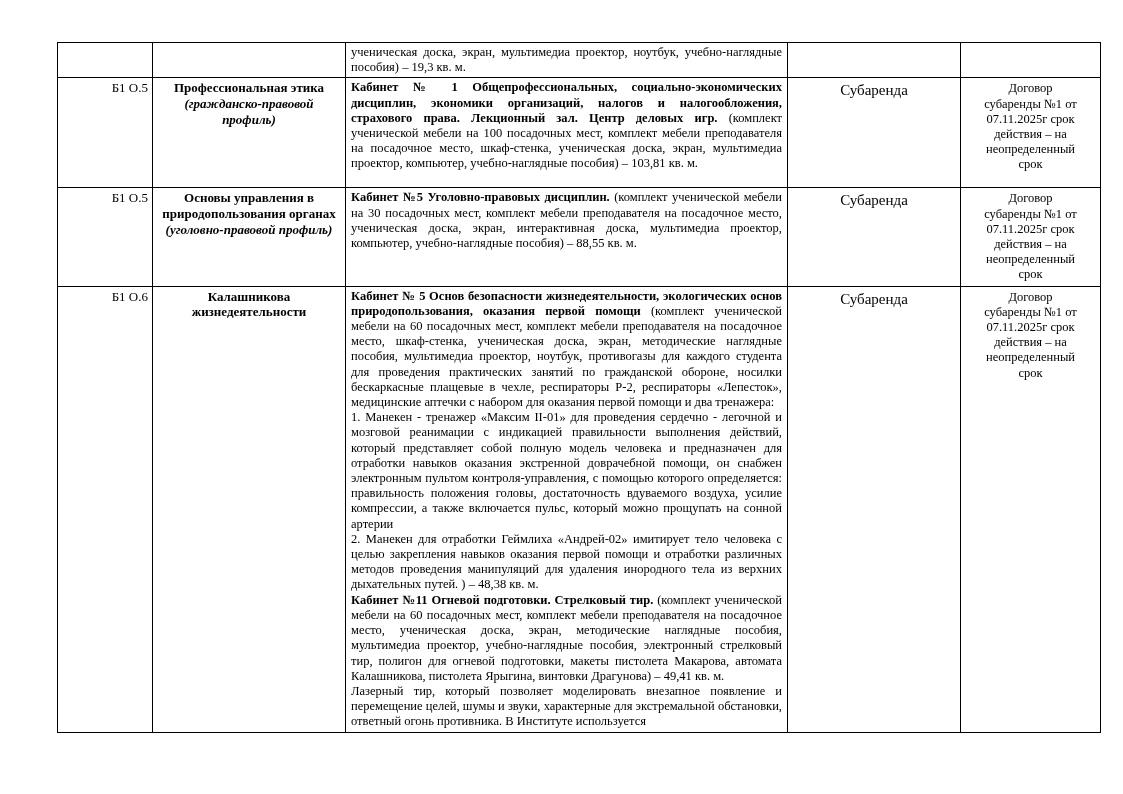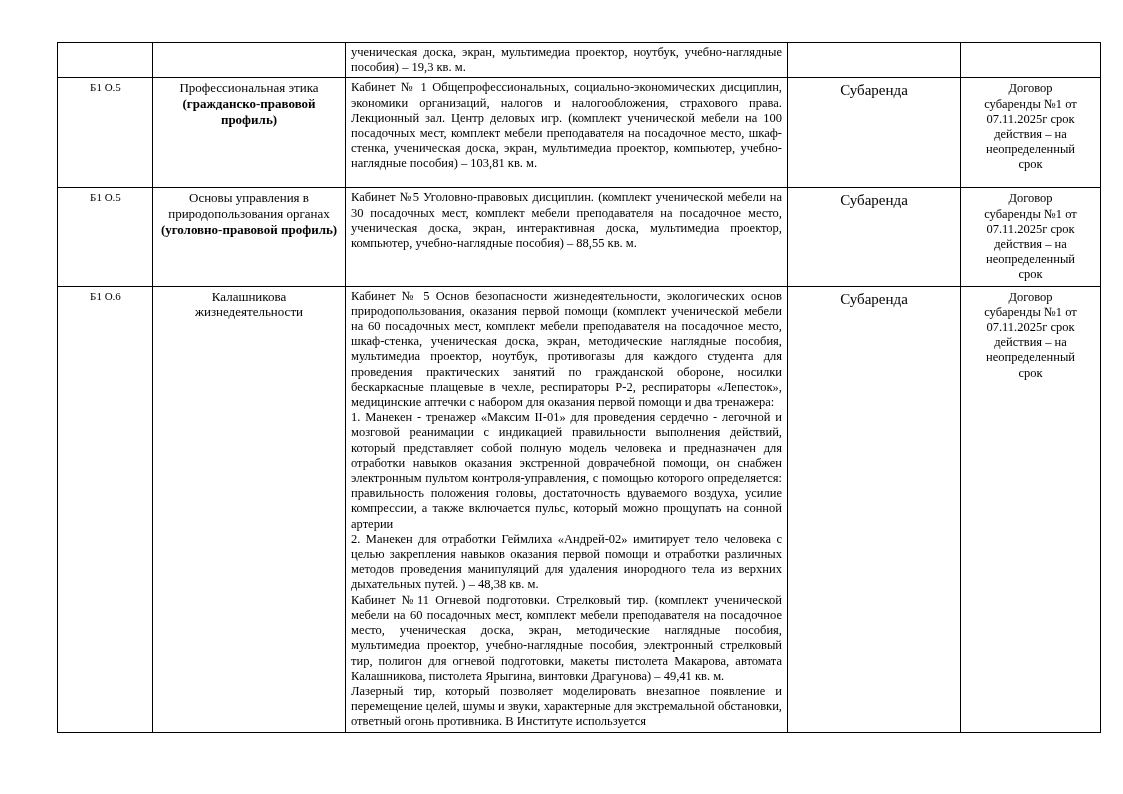--- a/index.html
+++ b/index.html
@@ -26,22 +26,22 @@
     border: 1px solid #000000;
     vertical-align: top;
     overflow: hidden;
   }
   
   tr.row-0 td { height: 35px; }
   tr.row-1 td { height: 110px; }
   tr.row-2 td { height: 80px; }
 
   td.cell-code {
-    font-size: 11px; line-height: 15.2px;
-    text-align: center;
+    font-size: 13px; line-height: 15.2px;
+    text-align: right;
     padding: 2px 4px 2px 5px;
   }
   td.cell-discipline {
     font-size: 13px; line-height: 15.6px;
     text-align: center;
     padding: 2px 6px;
   }
   td.cell-facility {
     font-size: 12.5px; line-height: 15.2px;
     text-align: justify;
@@ -51,22 +51,22 @@
     font-size: 15px; line-height: 17px;
     text-align: center;
     padding: 4px 4px;
   }
   td.cell-contract {
     font-size: 12.5px; line-height: 15.2px;
     text-align: center;
     padding: 3px 20px;
   }
   .seg-normal { font-weight: normal; font-style: normal; }
-  .seg-bold { font-weight: normal; font-style: normal; }
-  .seg-bold-italic { font-weight: bold; }
+  .seg-bold { font-weight: bold; font-style: normal; }
+  .seg-bold-italic { font-weight: bold; font-style: italic; }
   .facility-paragraph { text-align: justify; }
 </style>
 </head>
 <body>
 
 <div class="page">
   <table class="doc-table">
     <colgroup>
       <col style="width:95px">
       <col style="width:193px">

